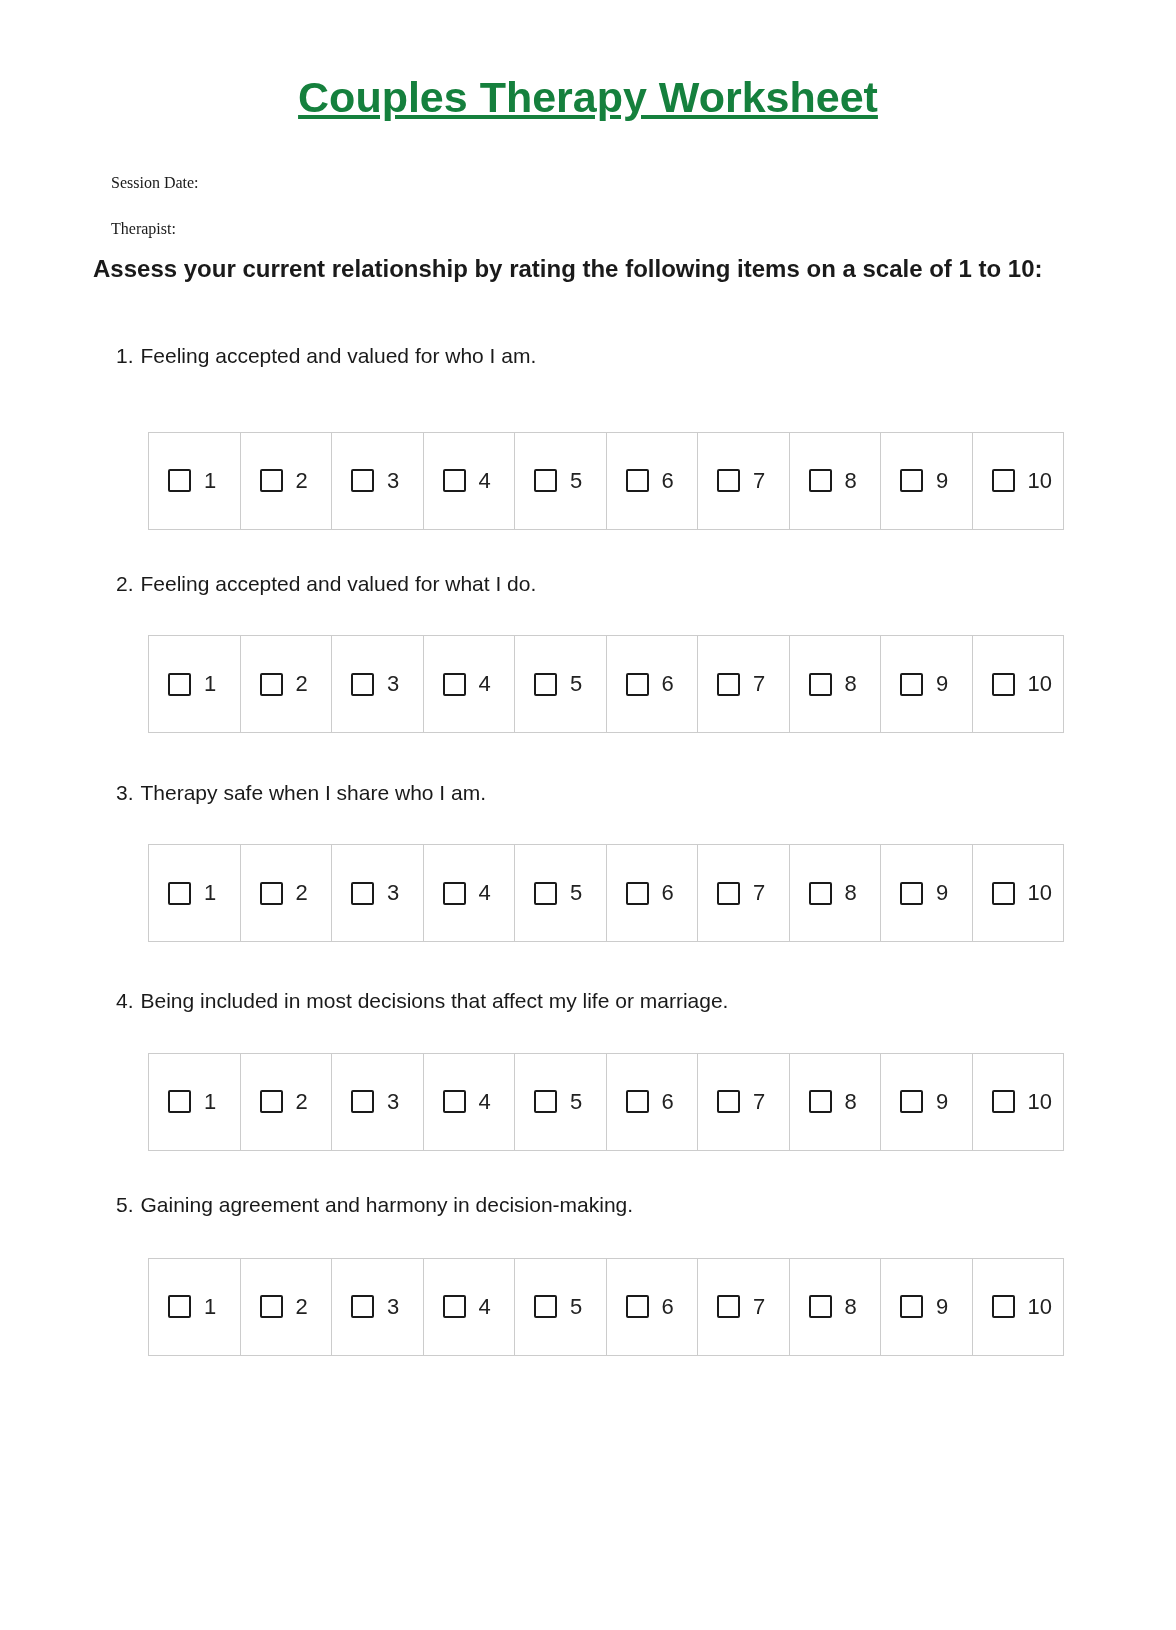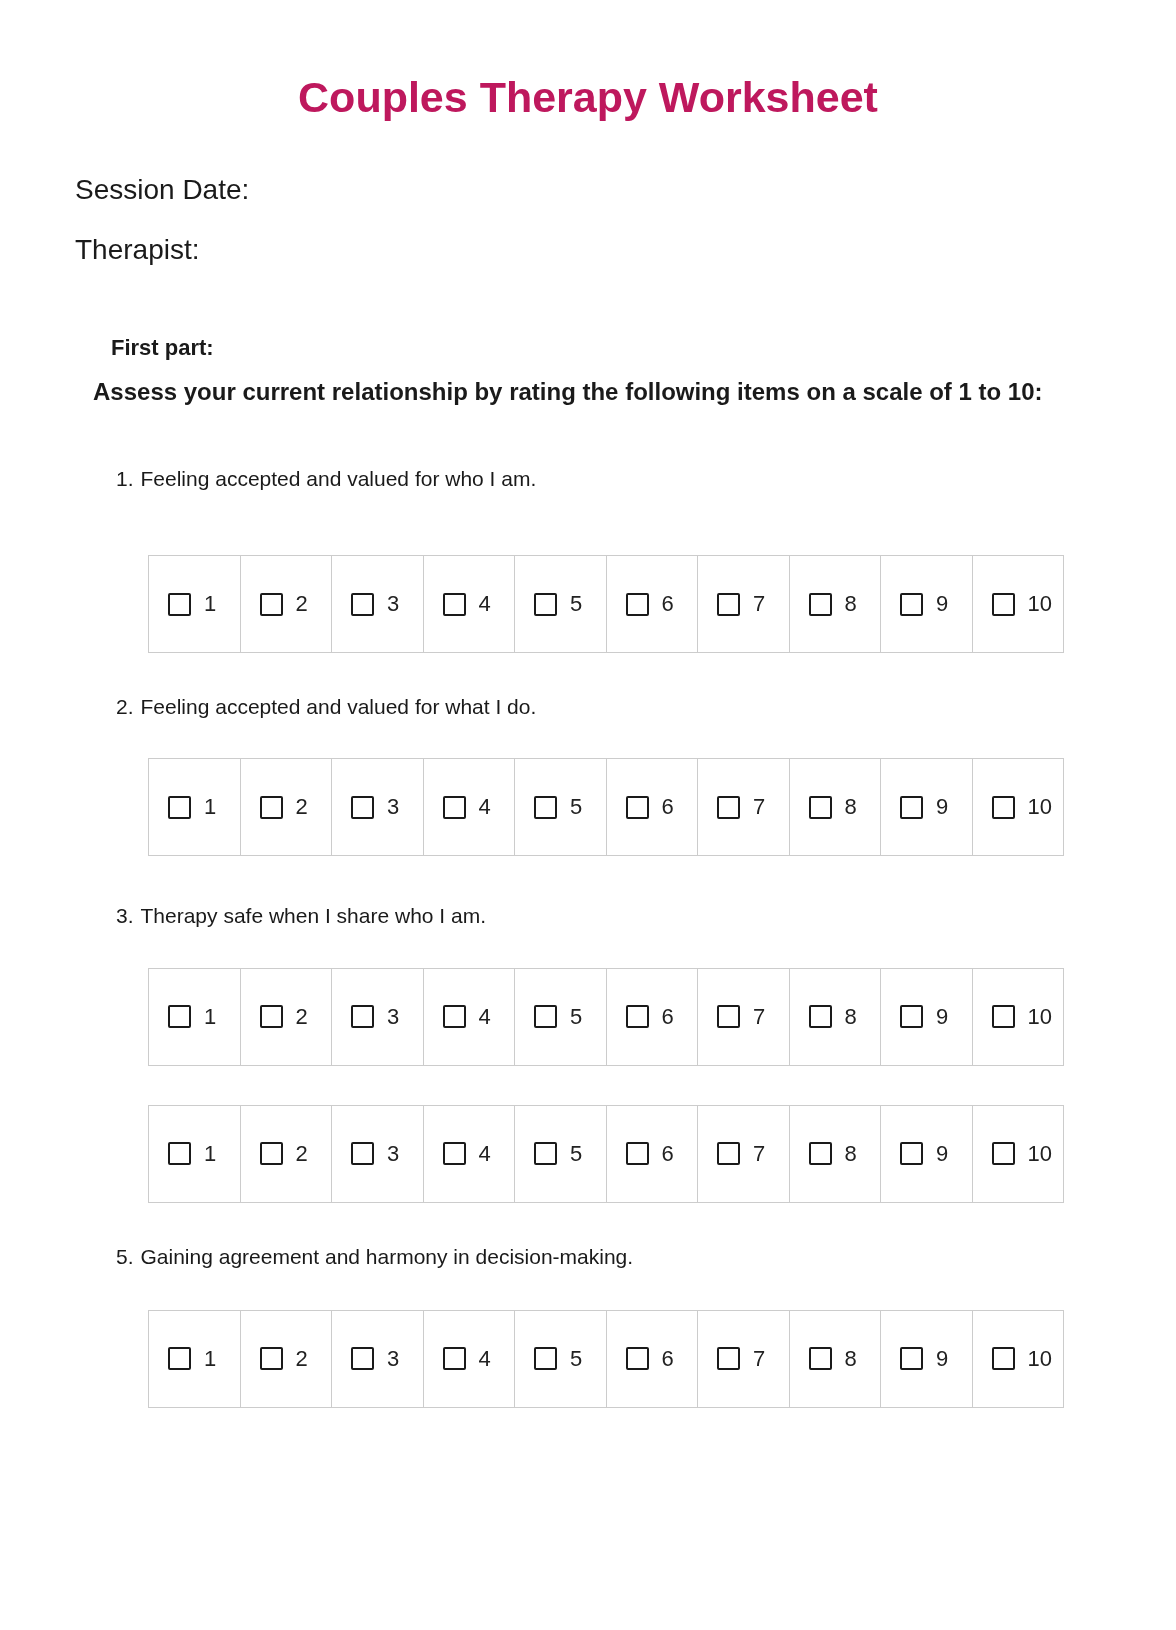--- a/index.html
+++ b/index.html
@@ -16,26 +16,28 @@
     width: 1176px;
     height: 1630px;
     background: #ffffff;
   }
   .page-title {
     margin-top: 72px;
     text-align: center;
     font-size: 43px;
     font-weight: bold;
     line-height: 1.2;
-    color: #be185d;
+    color: #15803d;
+    text-decoration: underline;
   }
   .meta-line {
-    margin-left: 75px;
-    font-size: 28px;
-    line-height: 1.2;
+    margin-left: 111px;
+    font-size: 16px;
+    line-height: 1.2;
+    font-family: Liberation Serif, serif;
   }
   .m1 { margin-top: 49px; }
   .m2 { margin-top: 27px; }
   .m3 { margin-top: 23px; }
   .section-heading {
     margin-left: 111px;
     margin-top: 68px;
     font-size: 22px;
     font-weight: bold;
     line-height: 1.2;
@@ -98,21 +100,20 @@
 </head>
 <body>
 
 <div class="page">
 
   <h1 class="page-title">Couples Therapy Worksheet</h1>
 
   <p class="meta-line m1">Session Date:</p>
   <p class="meta-line m2">Therapist:</p>
 
-  <p class="section-heading">First part:</p>
   <p class="section-instruction">Assess your current relationship by rating the following items on a scale of 1 to 10:</p>
 
   <p class="item i1">
     <span class="item-num">1.</span><span class="item-text">Feeling accepted and valued for who I am.</span>
   </p>
   <div class="rating-scale r1">
       <div class="scale-cell">
         <span class="checkbox"></span>
         <span class="scale-num">1</span>
       </div>
@@ -239,20 +240,23 @@
       <div class="scale-cell">
         <span class="checkbox"></span>
         <span class="scale-num">9</span>
       </div>
       <div class="scale-cell">
         <span class="checkbox"></span>
         <span class="scale-num">10</span>
       </div>
     </div>
 
+  <p class="item i4">
+    <span class="item-num">4.</span><span class="item-text">Being included in most decisions that affect my life or marriage.</span>
+  </p>
   <div class="rating-scale r4">
       <div class="scale-cell">
         <span class="checkbox"></span>
         <span class="scale-num">1</span>
       </div>
       <div class="scale-cell">
         <span class="checkbox"></span>
         <span class="scale-num">2</span>
       </div>
       <div class="scale-cell">

